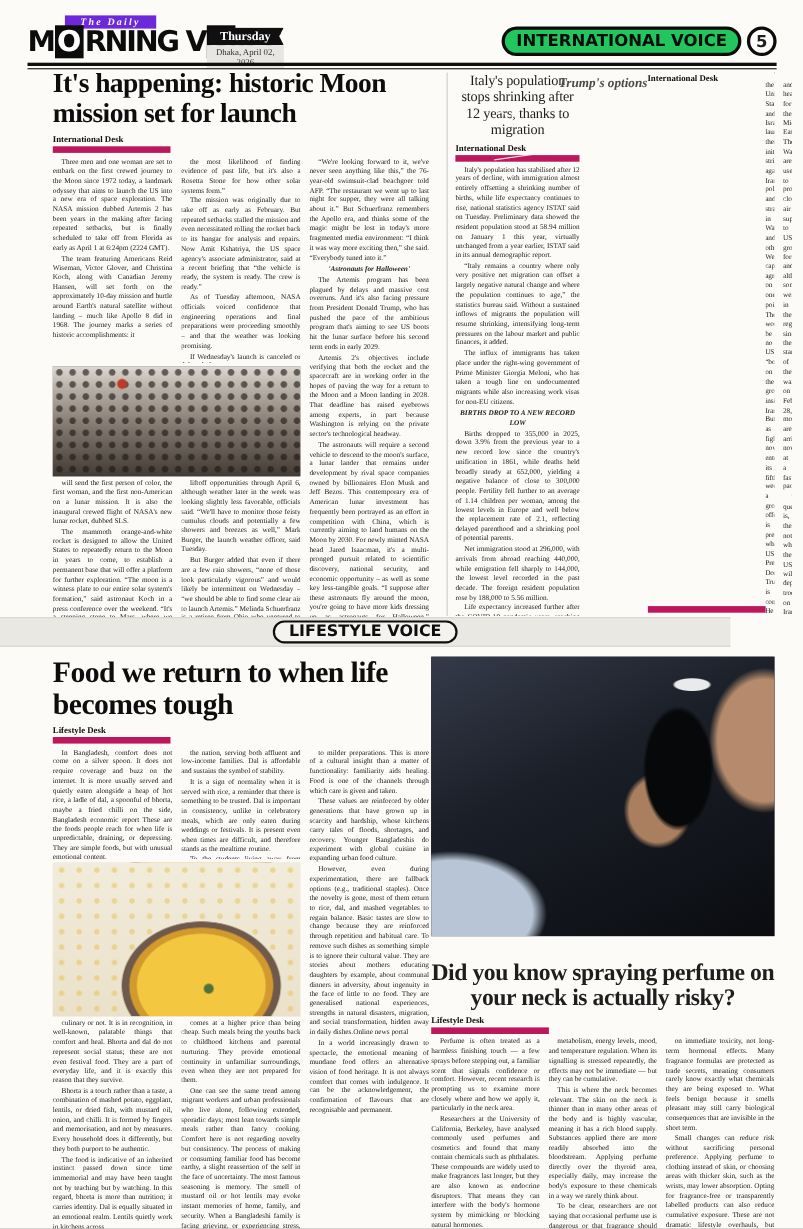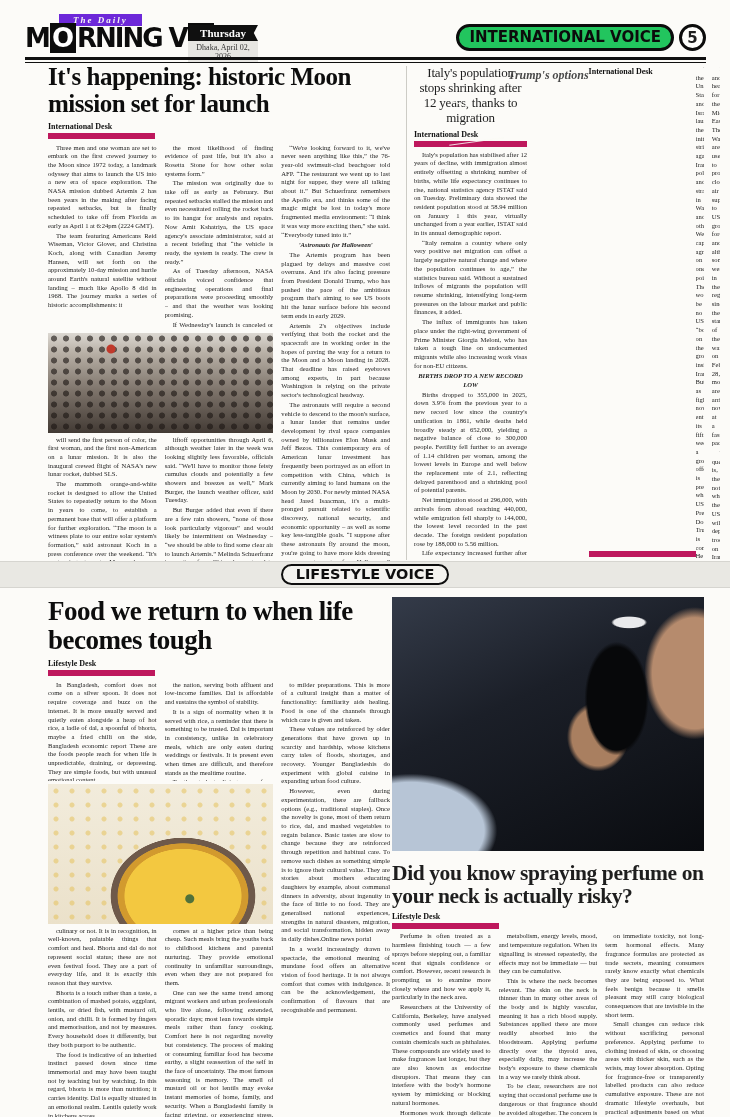--- a/index.html
+++ b/index.html
@@ -75,21 +75,21 @@
   .kharg-photo::before, .kharg-photo::after { content:""; position:absolute; background:rgba(250,250,245,.85); }
   .kharg-photo::before { width:70px; height:1px; right:8px; top:42px; transform:rotate(18deg); }
   .kharg-photo::after  { width:55px; height:1px; right:4px; top:78px; transform:rotate(-8deg); }
   .kicker { margin-top:5px; font-style:italic; font-weight:bold; font-size:12px; color:#4a4a4a; }
   .kharg h2 { margin-top:1px; font-size:18.5px; font-weight:bold; line-height:1.1; letter-spacing:-0.3px; }
   .kharg .desk { margin-bottom:3px; }
   .kharg-cols { flex:1; min-height:0; overflow:hidden; display:grid;
                 grid-template-columns:1fr 1fr; column-gap:8px; margin-top:2px; }
 
   
-  .section-band { position:absolute; left:0; top:561px; width:730px; height:27px; background:#e9e8e3;
+  .section-band { position:absolute; left:0; top:561px; width:664px; height:27px; background:#e9e8e3;
                   border-top:1px solid #d6d5d0; border-bottom:1px solid #d6d5d0;
                   display:flex; align-items:center; justify-content:center; }
   .band-label { border:2.5px solid #0e0e0e; border-radius:14px; padding:0 13px 1px;
                 font-family:"DejaVu Sans",sans-serif; font-weight:bold; font-size:14.5px;
                 color:#0e0e0e; background:#f4f3ef; }
 
   
   .food { position:absolute; left:48px; top:597px; width:342px; }
   .food .headline-xl { font-size:27px; }
   .food-grid { margin-top:5px; display:grid; grid-template-columns:1fr 1fr 1fr;
@@ -108,21 +108,21 @@
   .perfume { position:absolute; left:392px; top:597px; width:312px; }
   .perfume-photo { height:254px;
      background-color:#10131a;
      background-image:
        radial-gradient(ellipse 7% 3% at 76% 10%, #e9eaec 0 70%, transparent 82%),
        radial-gradient(ellipse 12% 26% at 72% 40%, #07080a 0 78%, rgba(7,8,10,0) 86%),
        radial-gradient(ellipse 16% 22% at 66% 55%, #a97f60 0 52%, rgba(169,127,96,0) 62%),
        radial-gradient(ellipse 26% 42% at 97% 30%, #b68b6d 0 52%, rgba(182,139,109,0) 62%),
        radial-gradient(ellipse 42% 34% at 6% 92%, #b7c5d6 0 56%, rgba(183,197,214,0) 66%),
        linear-gradient(155deg,#343b49 0%,#1b1f28 40%,#0a0c10 100%); }
-  .perfume h1 { font-size:21.5px; font-weight:bold; line-height:1.08; letter-spacing:-0.4px; margin-top:11px; }
+  .perfume h1 { font-size:21.5px; font-weight:bold; line-height:1.08; letter-spacing:-0.4px; margin-top:22px;text-align:center; }
   .perfume-cols { margin-top:3px; display:grid; grid-template-columns:1fr 1fr 1fr;
                   column-gap:8px; height:186px; overflow:hidden; }
 </style>
 </head>
 <body>
 
 <div class="page">
 
   <header class="masthead">
     <div class="tagline">The Daily</div>

